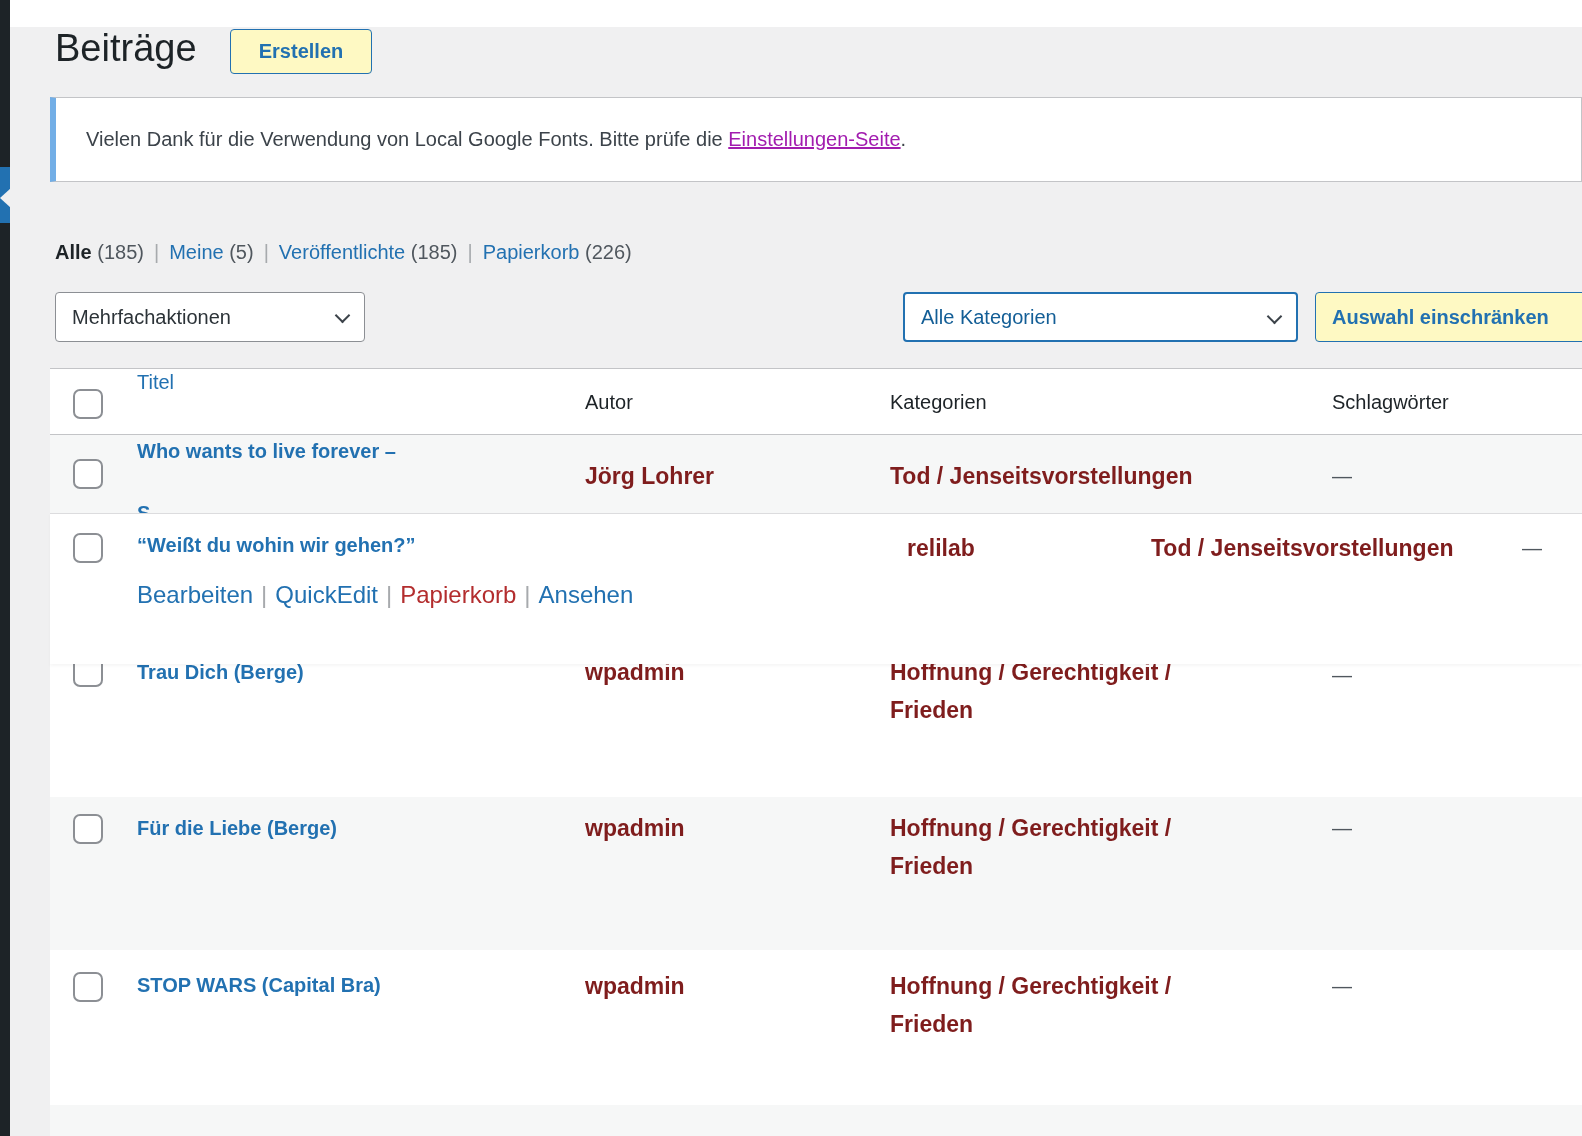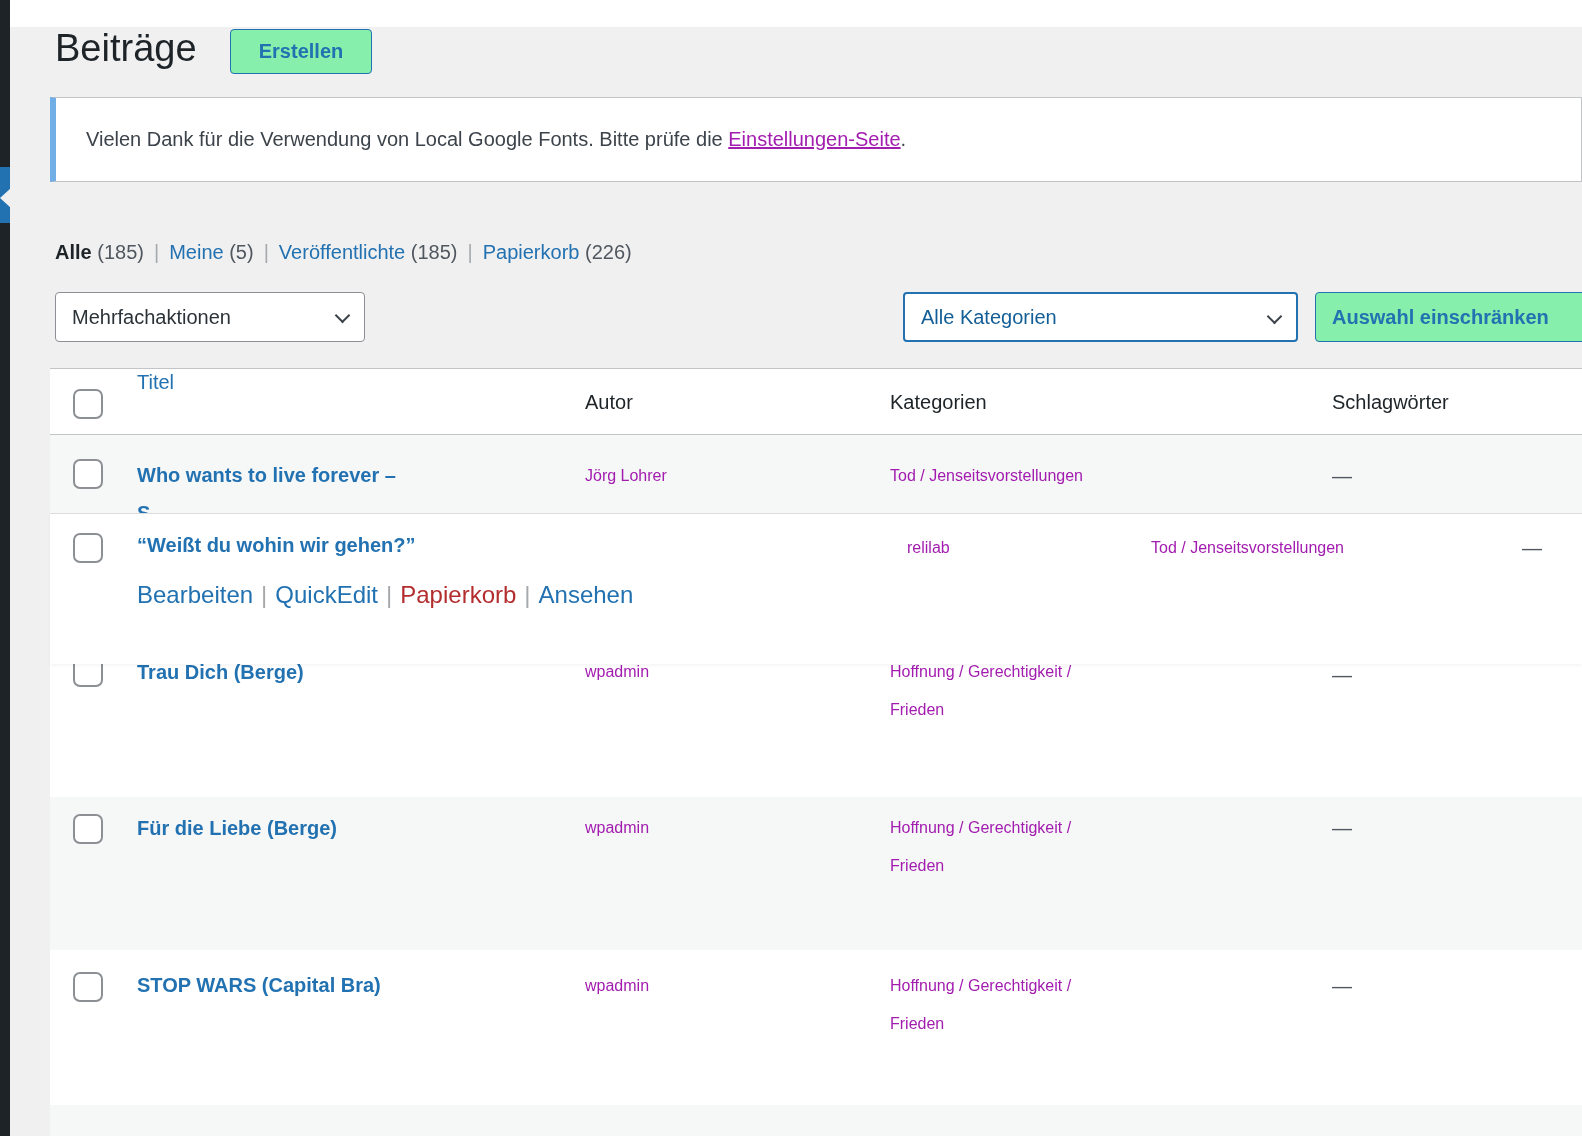--- a/index.html
+++ b/index.html
@@ -8,21 +8,21 @@
   .abs{position:absolute;}
   
   .admin-strip{left:0;top:0;width:10px;height:1136px;background:#1d2327;}
   .admin-active{left:0;top:167px;width:10px;height:56px;background:#2271b1;}
   .admin-arrow{left:0;top:188px;width:0;height:0;border-top:10px solid transparent;
                border-bottom:10px solid transparent;border-right:11px solid #f0f0f1;}
   .topband{left:10px;top:0;width:1572px;height:27px;background:#ffffff;}
   
   .page-title{left:55px;top:24px;font-size:38px;font-weight:400;color:#1d2327;line-height:48px;}
   .btn{box-sizing:border-box;display:flex;align-items:center;justify-content:center;
-       background:#86efac;border:1.5px solid #2271b1;border-radius:4px;color:#2271b1;
+       background:#fef9c3;border:1.5px solid #2271b1;border-radius:4px;color:#2271b1;
        font-size:19px;font-weight:600;white-space:nowrap;cursor:pointer;}
   .btn-create{left:230px;top:29px;width:142px;height:45px;font-size:20px;}
   
   .notice{left:50px;top:97px;width:1532px;height:85px;background:#fff;box-sizing:border-box;
           border:1px solid #c3c4c7;border-left:6px solid #72aee6;display:flex;align-items:center;}
   .notice-text{margin-left:30px;font-size:20px;color:#3c434a;}
   .notice-text a{color:#a21caf;text-decoration:underline;cursor:pointer;}
   
   .subnav{left:55px;top:238px;height:28px;display:flex;align-items:center;font-size:20px;white-space:nowrap;}
   .subnav .current{font-weight:700;color:#1d2327;}
@@ -41,21 +41,21 @@
   
   .table{left:50px;top:368px;width:1550px;height:768px;background:#fff;box-sizing:border-box;
          border:1px solid #c3c4c7;border-right:none;}
   .thead{left:50px;top:369px;width:1550px;height:66px;background:#fff;border-bottom:1px solid #c3c4c7;box-sizing:border-box;}
   .th{font-size:20px;color:#1d2327;line-height:28px;}
   .th a{color:#2271b1;text-decoration:none;cursor:pointer;}
   .cb{box-sizing:border-box;width:30px;height:30px;background:#fff;border:2px solid #8c8f94;border-radius:7px;cursor:pointer;}
   .row-bg{left:50px;width:1550px;}
   .stripe{background:#f6f7f7;}
   .title-link{font-size:20px;font-weight:700;color:#2271b1;line-height:28px;cursor:pointer;white-space:nowrap;}
-  .cell-link{font-size:16px;color:#a21caf;line-height:30px;cursor:pointer;white-space:nowrap;}
+  .cell-link{font-size:23px;color:#7f1d1d;line-height:30px;cursor:pointer;white-space:nowrap;font-weight:bold;}
   .dash{font-size:20px;color:#50575e;line-height:30px;}
   
   .float-row{left:50px;top:513px;width:1532px;height:151px;background:#fff;
              border-top:1px solid #dcdcde;box-sizing:border-box;box-shadow:0 2px 3px rgba(0,0,0,0.04);}
   .row-actions{font-size:24px;white-space:nowrap;}
   .row-actions a{color:#2271b1;cursor:pointer;text-decoration:none;}
   .row-actions a.trash{color:#b32d2e;}
   .row-actions .sep{color:#a7aaad;padding:0 8px;}
 </style>
 </head>
@@ -100,21 +100,21 @@
   <div class="abs table"></div>
   <div class="abs thead"></div>
   <span class="abs cb" style="left:73px;top:389px;"></span>
   <div class="abs th" style="left:137px;top:368px;"><a>Titel</a></div>
   <div class="abs th" style="left:585px;top:388px;">Autor</div>
   <div class="abs th" style="left:890px;top:388px;">Kategorien</div>
   <div class="abs th" style="left:1332px;top:388px;">Schlagwörter</div>
 
   <div class="abs row-bg stripe" style="top:435px;height:78px;"></div>
   <span class="abs cb" style="left:73px;top:459px;"></span>
-  <div class="abs title-link" style="left:137px;top:461px;text-align:right;">Who wants to live forever –</div>
+  <div class="abs title-link" style="left:137px;top:437px;text-align:right;">Who wants to live forever –</div>
   <div class="abs title-link" style="left:137px;top:499px;">S</div>
   <div class="abs cell-link" style="left:585px;top:461px;">Jörg Lohrer</div>
   <div class="abs cell-link" style="left:890px;top:461px;">Tod / Jenseitsvorstellungen</div>
   <div class="abs dash" style="left:1332px;top:461px;">—</div>
 
   <div class="abs row-bg" style="top:664px;height:133px;background:#fff;"></div>
   <span class="abs cb" style="left:73px;top:657px;"></span>
   <div class="abs title-link" style="left:137px;top:658px;">Trau Dich (Berge)</div>
   <div class="abs cell-link" style="left:585px;top:657px;">wpadmin</div>
   <div class="abs cell-link" style="left:890px;top:657px;">Hoffnung / Gerechtigkeit /</div>

